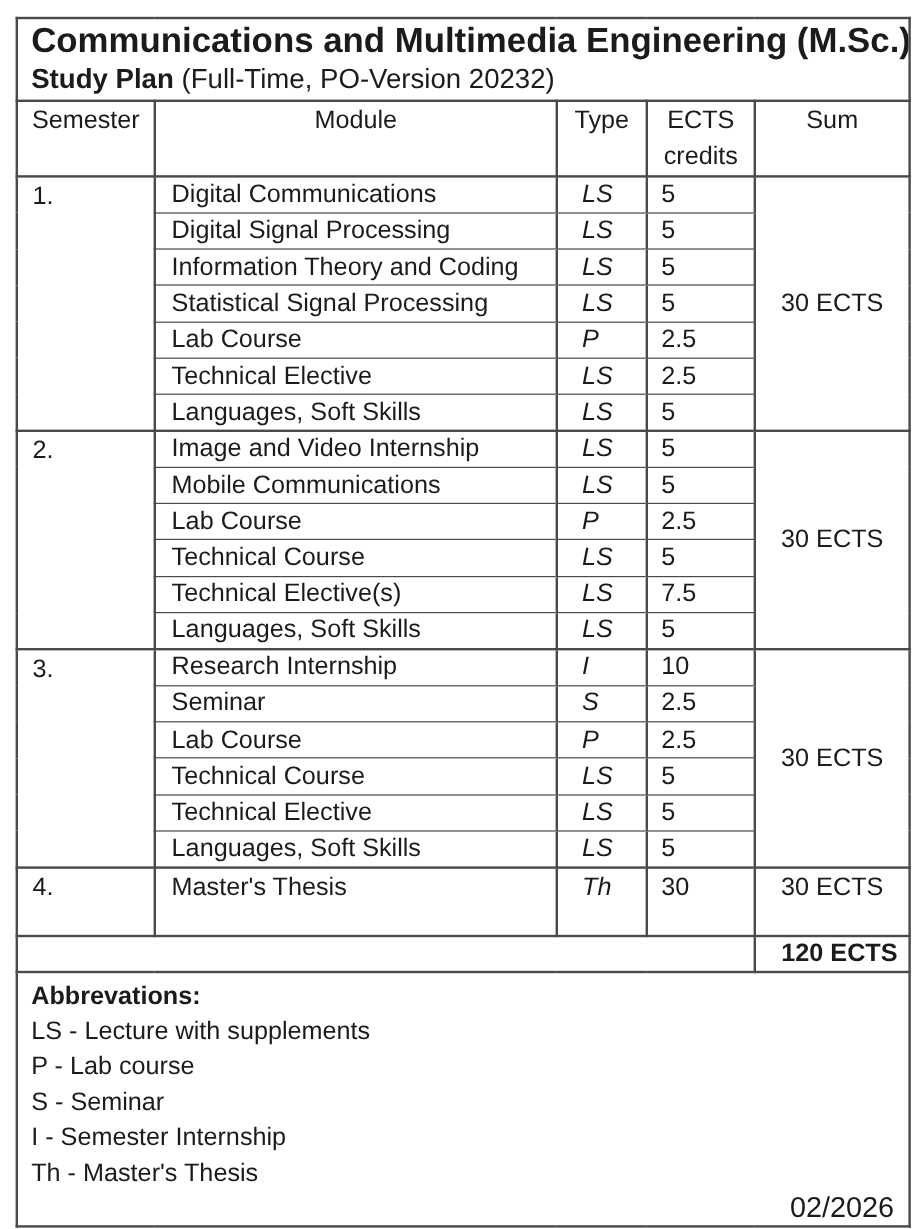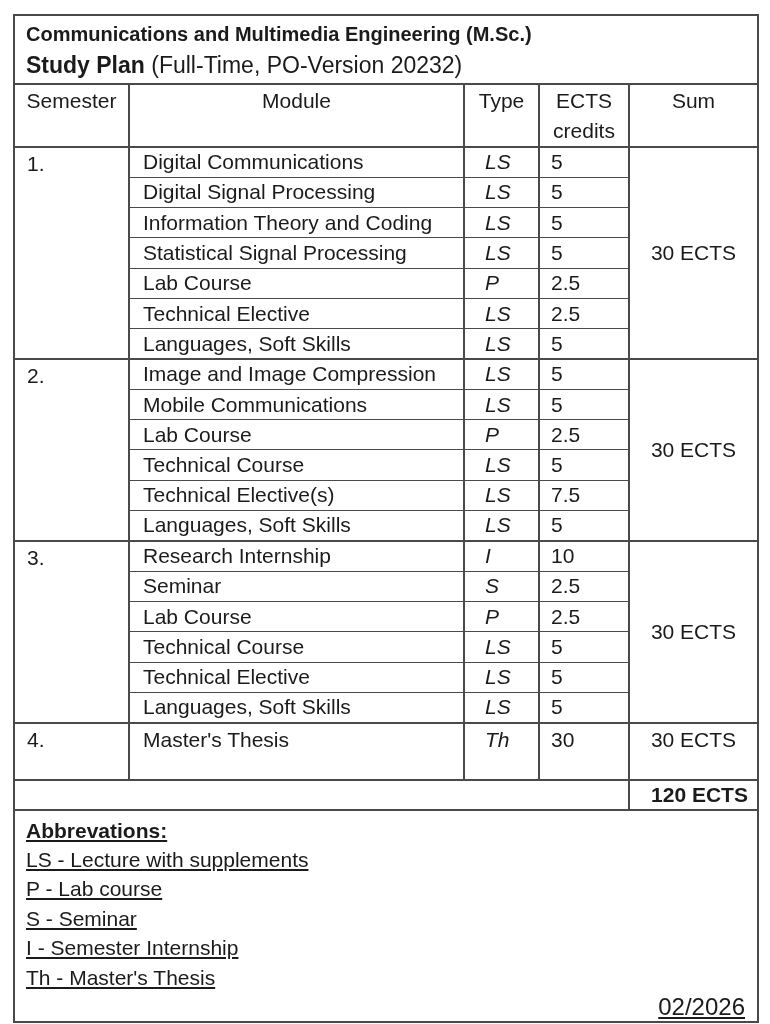--- a/index.html
+++ b/index.html
@@ -37,21 +37,21 @@
     overflow:hidden;
     white-space:nowrap;
   }
 
   
   td.title-cell{
     padding:3px 10px 2px 11px;
     height:64px;
     vertical-align:middle;
   }
-  .title-line1{font-weight:bold;font-size:20px;line-height:31px;}
+  .title-line1{font-weight:bold;font-size:29px;line-height:31px;}
   .title-line2{font-size:23px;line-height:31px;}
   .title-line2 b{font-weight:bold;}
 
   
   th{
     height:62px;
     vertical-align:top;
     text-align:center;
     line-height:30px;
     padding-top:1px;
@@ -91,21 +91,20 @@
     vertical-align:middle;
     font-size:21px;
   }
 
   
   td.abbrev-cell{
     height:208px;
     vertical-align:top;
     padding:5px 12px 0 11px;
     white-space:normal;
-    text-decoration:underline;
   }
   .abbrev-heading{font-weight:bold;font-size:21px;line-height:29.4px;}
   .abbrev-item{font-size:21px;line-height:29.4px;}
   .date-line{font-size:24px;line-height:29.4px;text-align:right;}
 </style>
 </head>
 <body>
 
 <table class="plan">
   <colgroup>
@@ -168,21 +167,21 @@
     <td class="ects">2.5</td>
   </tr>
   <tr class="mrow inner group-end">
     <td class="mod">Languages, Soft Skills</td>
     <td class="typ">LS</td>
     <td class="ects">5</td>
   </tr>
 
   <tr class="mrow group-start">
     <td class="sem" rowspan="6">2.</td>
-    <td class="mod">Image and Image Compression</td>
+    <td class="mod">Image and Video Internship</td>
     <td class="typ">LS</td>
     <td class="ects">5</td>
     <td class="sum" rowspan="6">30 ECTS</td>
   </tr>
   <tr class="mrow inner">
     <td class="mod">Mobile Communications</td>
     <td class="typ">LS</td>
     <td class="ects">5</td>
   </tr>
   <tr class="mrow inner">

